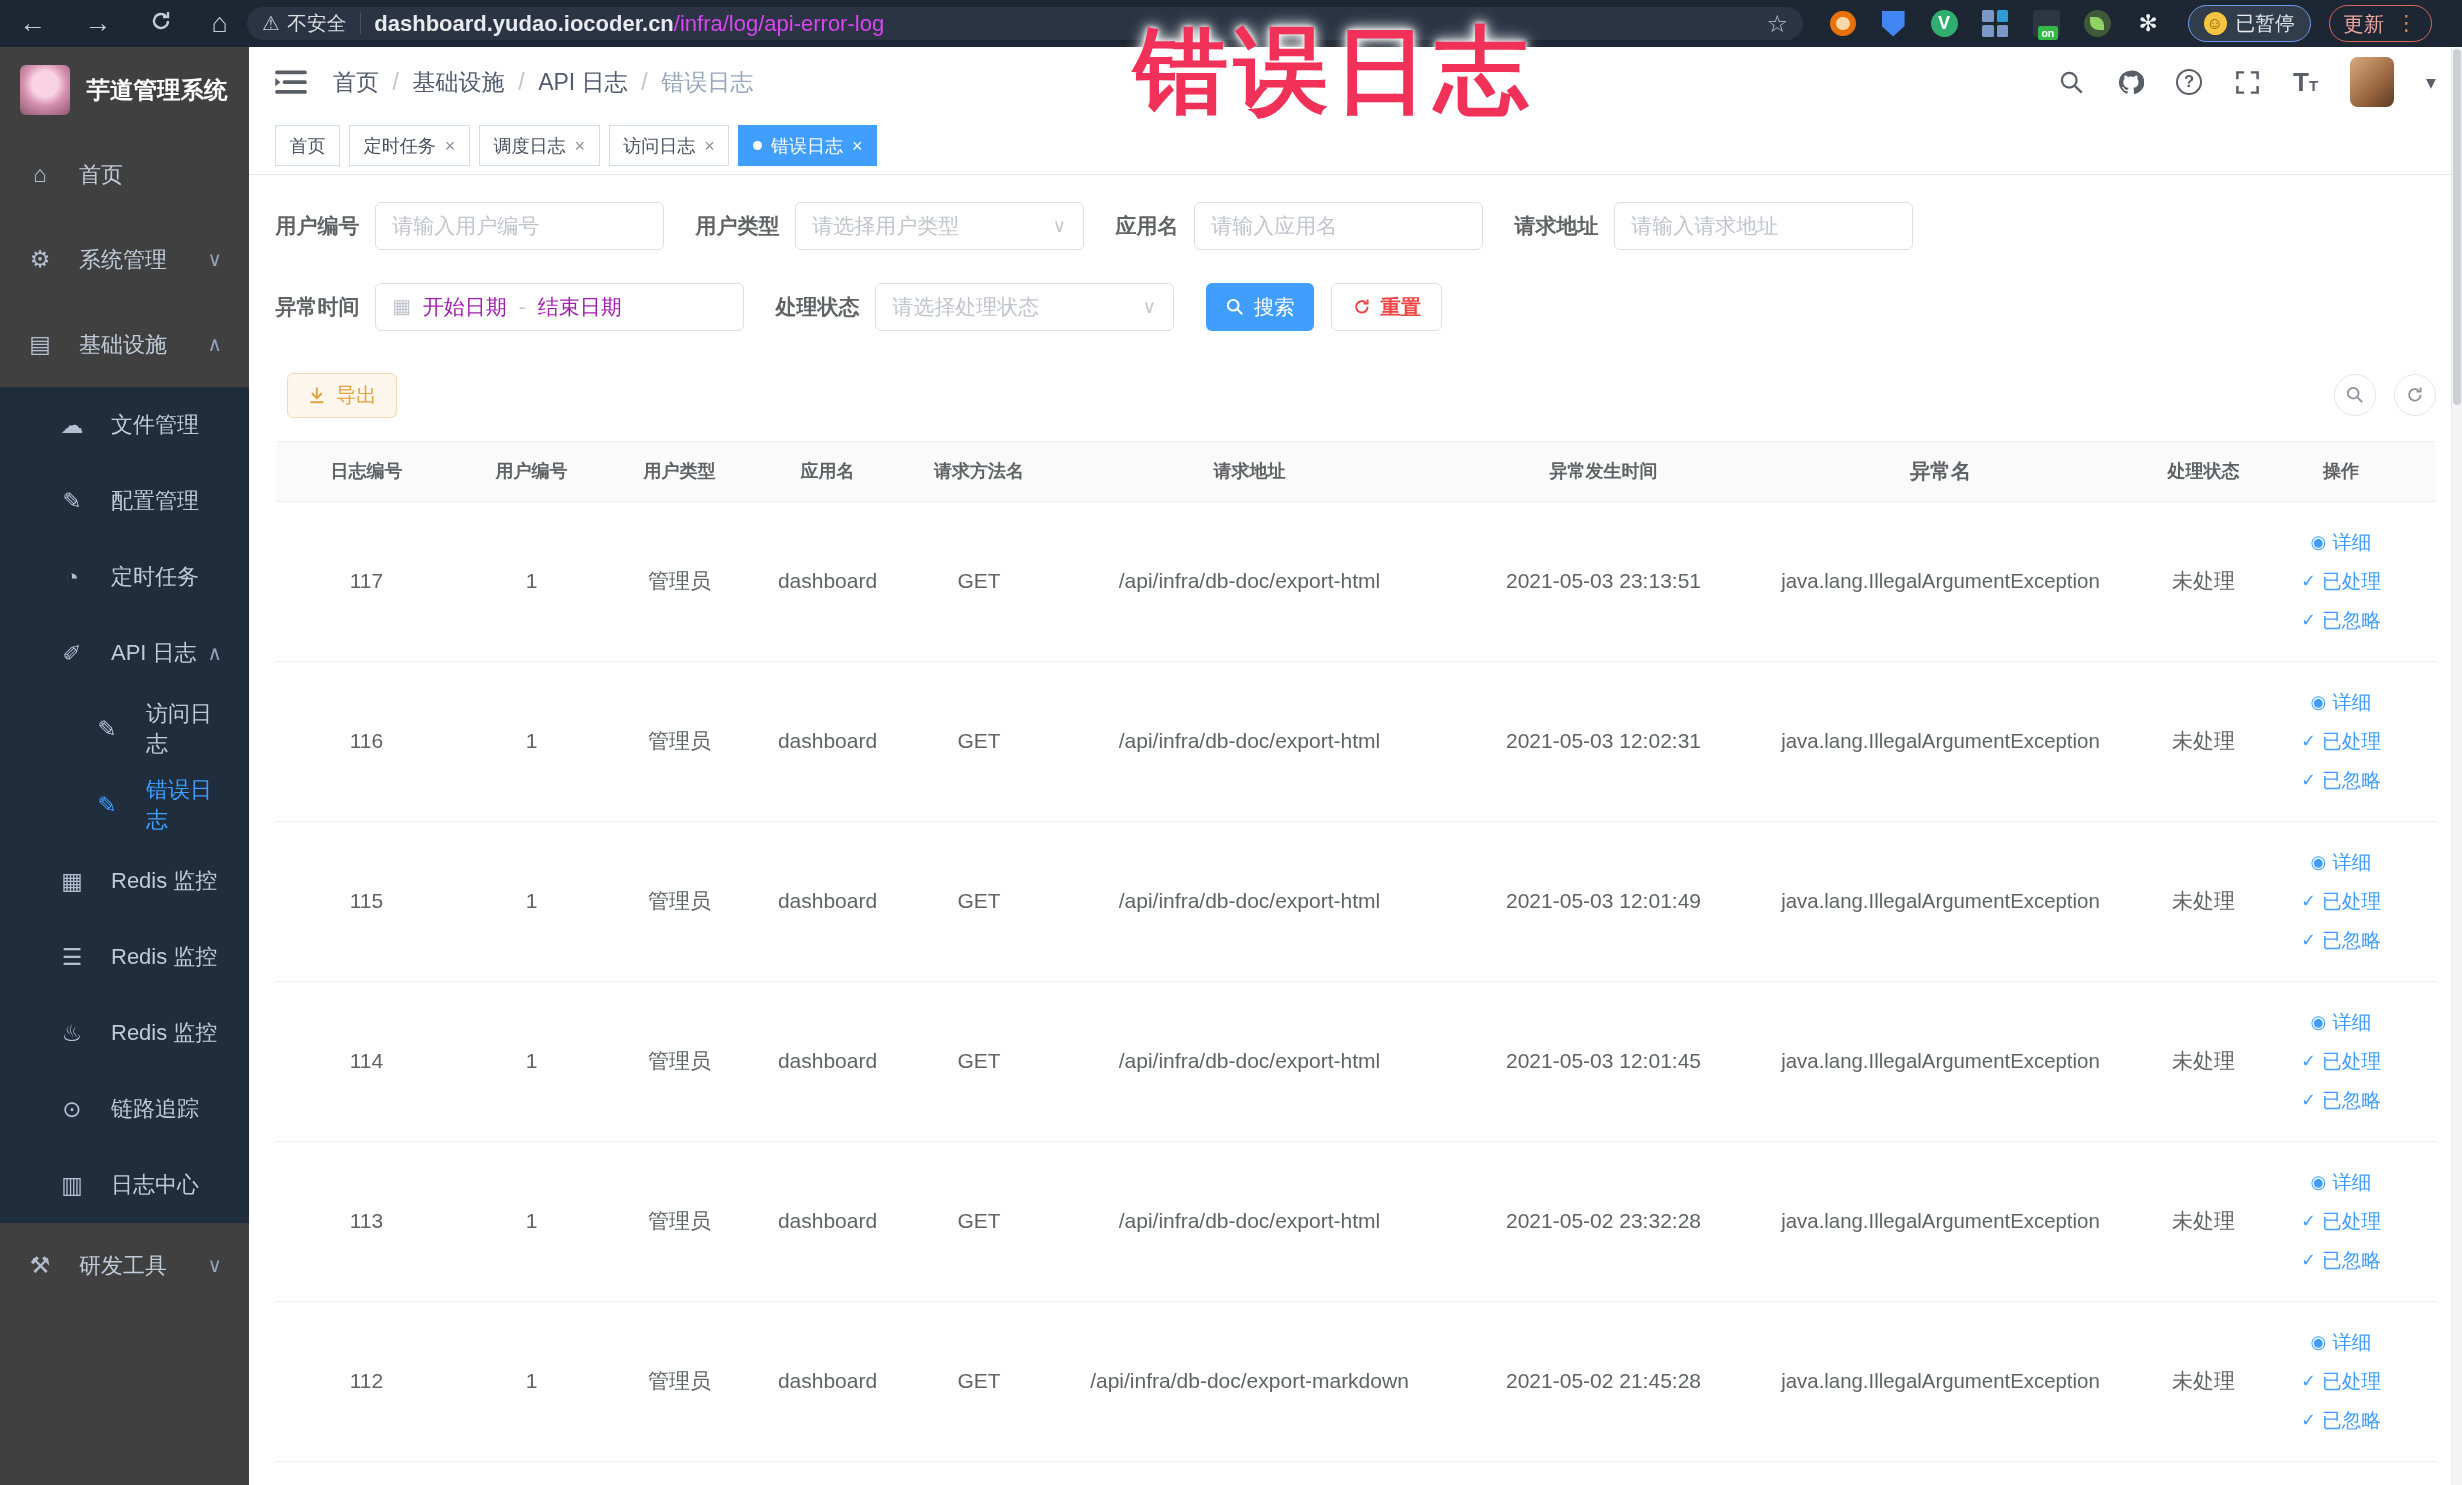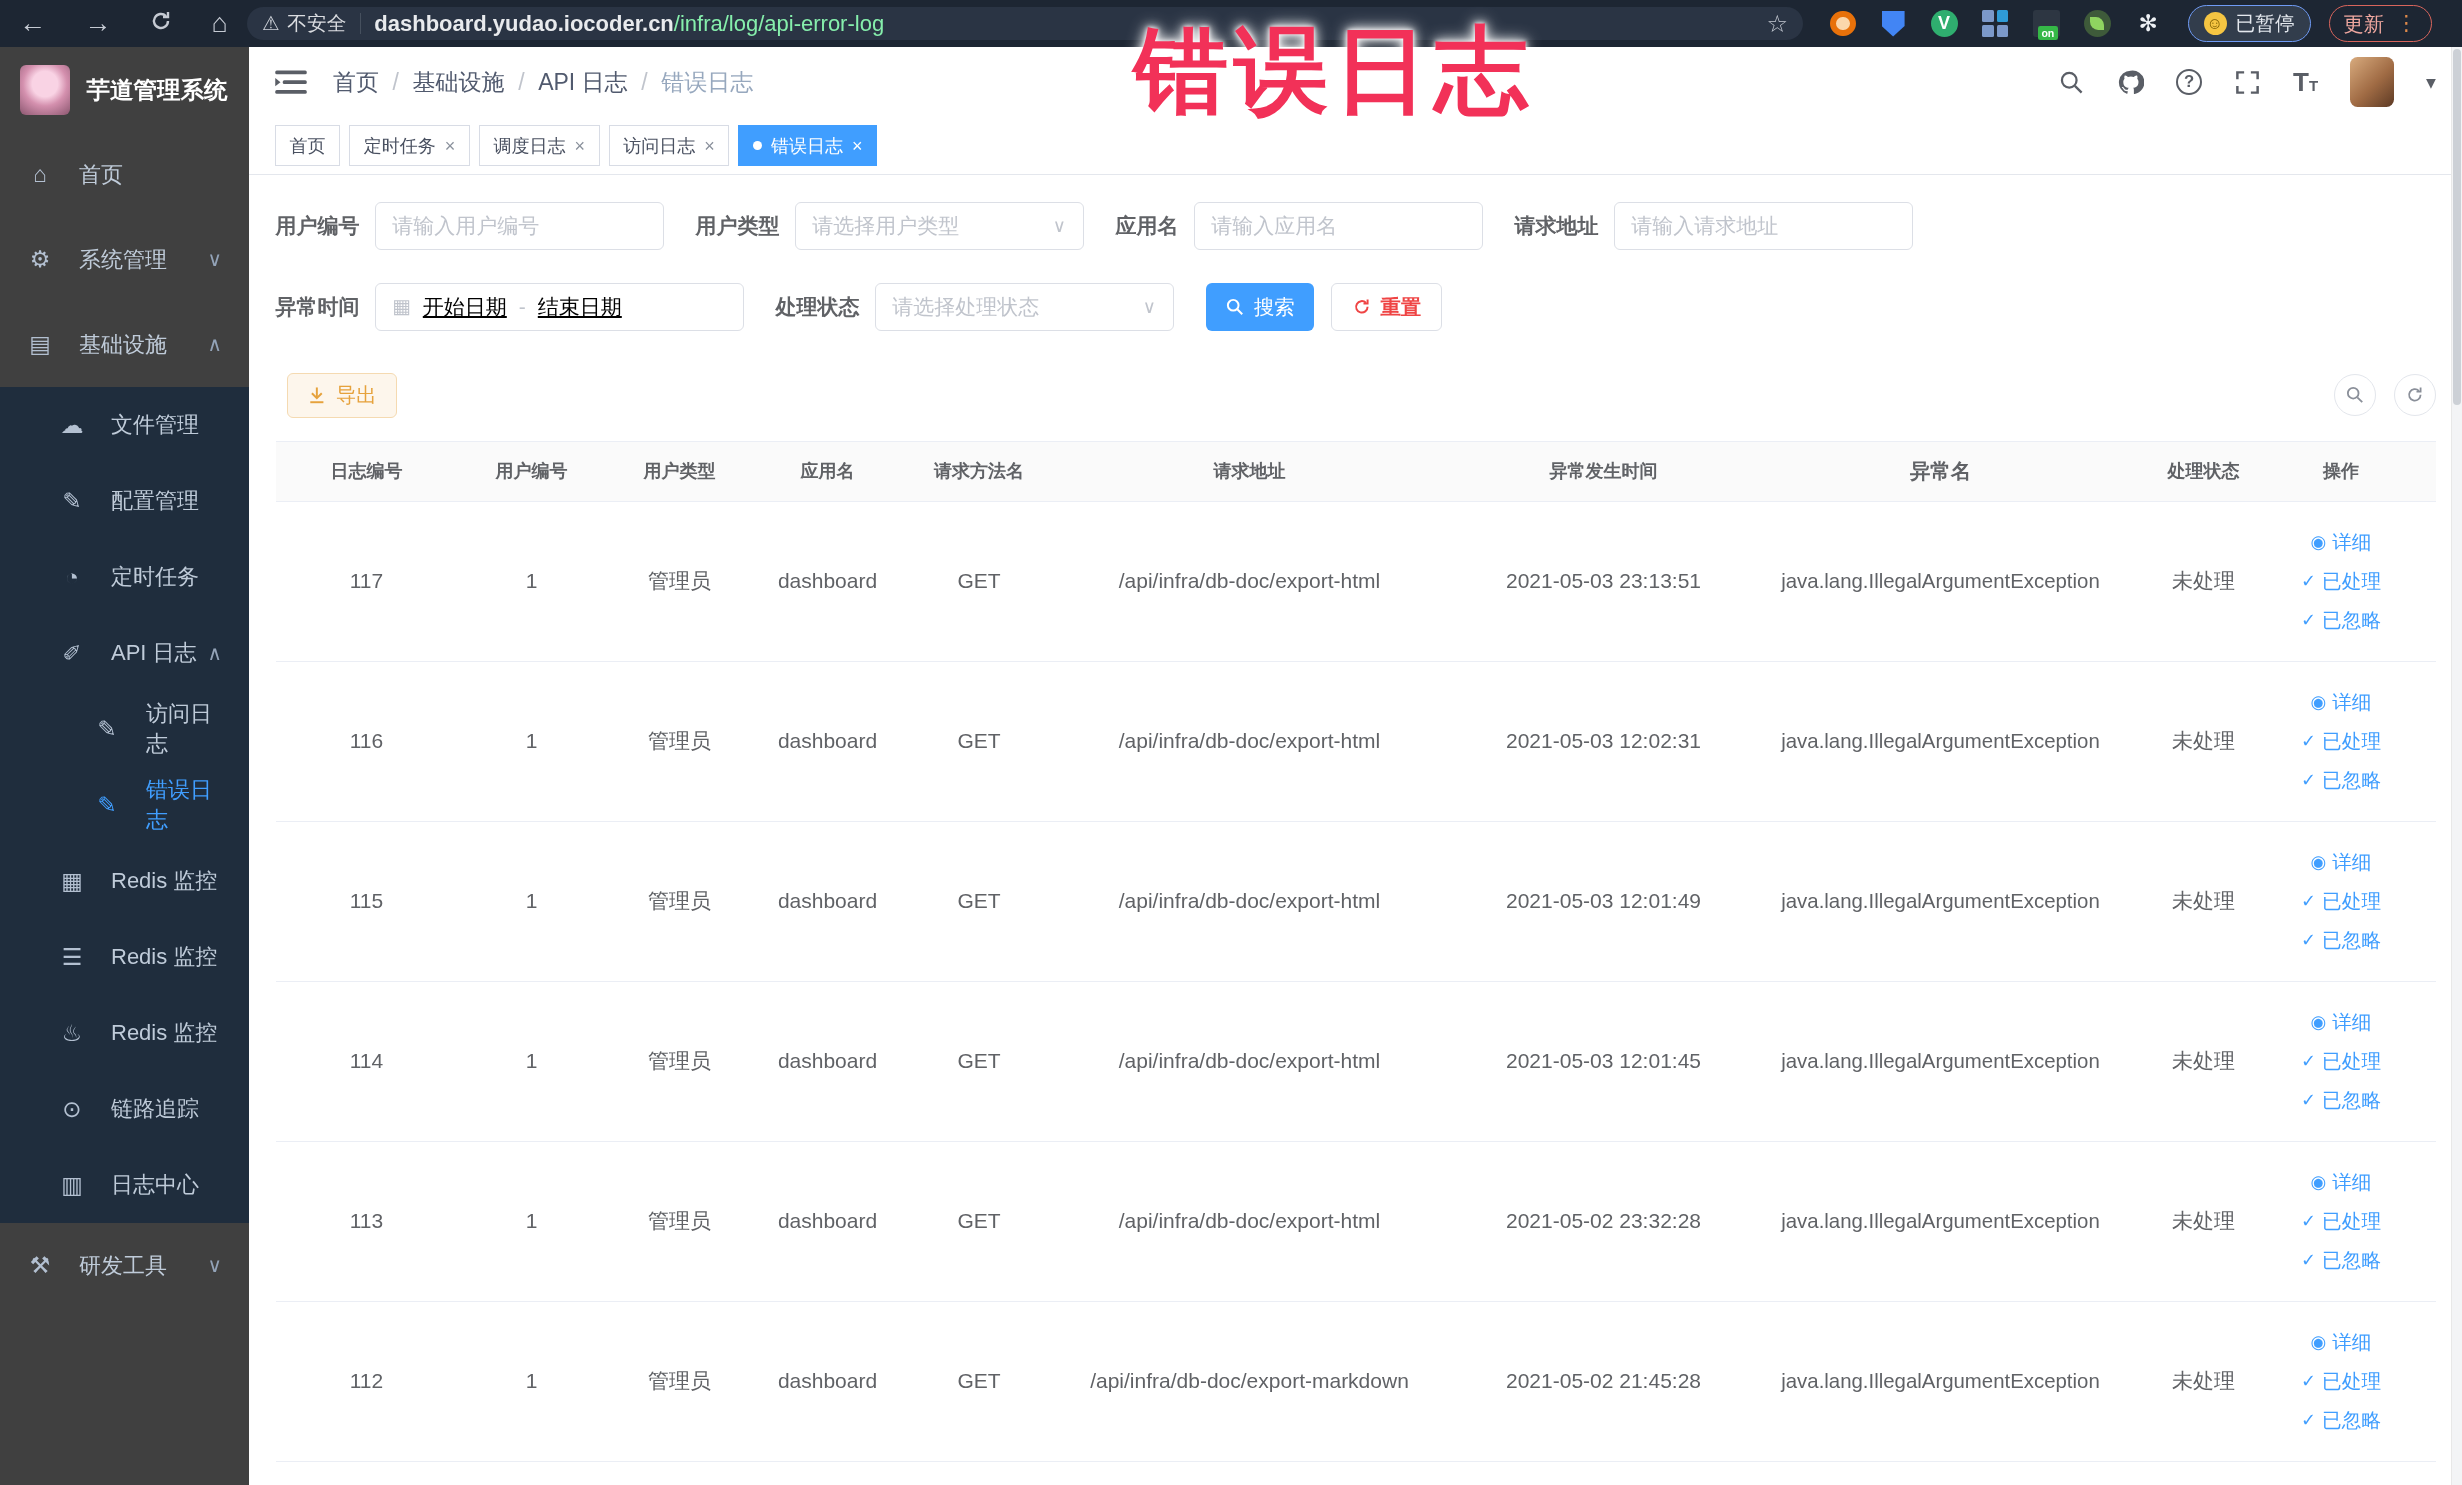--- a/index.html
+++ b/index.html
@@ -10,21 +10,21 @@
   .chrome{position:absolute;top:0;left:0;width:2462px;height:47px;background:#1d2633;
           display:flex;align-items:center;color:#c9ced8;}
   .chrome-left{display:flex;align-items:center;width:247px;justify-content:space-around;flex:none;}
   .nav-ico{font-size:27px;color:#c5cad3;line-height:1;}
   .omnibox{height:33px;width:1556px;flex:none;background:#2a3444;border-radius:16.7px;
            display:flex;align-items:center;padding:0 15px;box-sizing:border-box;}
   .warn-ico{font-size:19.7px;color:#cfd3da;margin-right:7.6px;}
   .sec-label{font-size:19.7px;color:#dadce0;}
   .omni-div{width:0.8px;height:21px;background:#46505e;margin:0 13.6px;}
   .url-domain{font-size:22px;font-weight:bold;color:#e8eaed;}
-  .url-path{font-size:22px;color:#86efac;}
+  .url-path{font-size:22px;color:#d946ef;}
   .omni-spacer{flex:1;}
   .star-ico{font-size:24px;color:#c5cad3;}
   .ext-row{display:flex;align-items:center;gap:24px;margin-left:27px;flex:none;}
   .ext{width:27px;height:27px;flex:none;position:relative;display:flex;align-items:center;justify-content:center;}
   .ext-orange{border-radius:50%;border:6.8px solid #e8710a;background:#fbd7ab;width:13.6px;height:13.6px;}
   .ext-shield{width:23px;height:26px;background:#4285f4;clip-path:polygon(0 0,100% 0,100% 60%,50% 100%,0 60%);}
   .ext-v{border-radius:50%;background:#2fae6f;color:#fff;font-size:18px;font-weight:bold;}
   .ext-grid{display:grid;grid-template-columns:11.4px 11.4px;grid-gap:3px;}
   .ext-grid i{width:11.4px;height:11.4px;background:#7b98c9;border-radius:1.5px;}
   .ext-grid i:nth-child(2){background:#2f9bd6;}
@@ -98,21 +98,21 @@
   .ctrl{height:48px;border:1.5px solid #dcdfe6;border-radius:6px;background:#fff;box-sizing:border-box;
         font-size:21px;color:#606266;padding:0 16.7px;display:flex;align-items:center;}
   input.ctrl{outline:none;}
   input.ctrl::placeholder{color:#c0c4cc;}
   .w382{width:289px;} .w395{width:299px;}
   .sel{justify-content:space-between;color:#c0c4cc;cursor:pointer;}
   .sel .sv{color:#c0c4cc;}
   .sel-caret{color:#c0c4cc;font-size:18px;}
   .range{width:369px;color:#c0c4cc;gap:12px;}
   .range .cal{color:#c0c4cc;font-size:19.7px;}
-  .range .ph{font-size:21px;color:#000000;text-decoration:underline;}
+  .range .ph{font-size:21px;color:#a21caf;}
   .range .rsep{color:#c0c4cc;}
   .btn{display:flex;align-items:center;gap:9px;border-radius:6px;font-size:20.4px;cursor:pointer;
        height:48px;padding:0 19.7px;box-sizing:border-box;white-space:nowrap;}
   .btn-search{background:#409eff;color:#fff;margin-left:32px;}
   .btn-reset{background:#fff;border:1.5px solid #dcdfe6;color:#ef4444;margin-left:16.7px;font-weight:bold;}
   .icon16{width:19.7px;height:19.7px;flex:none;}
 
   .toolbar{margin-top:42px;display:flex;align-items:center;padding-left:11px;}
   .btn-export{height:45px;background:#fdf6ec;border:1.5px solid #f5dab1;color:#e6a23c;}
   .tool-circles{margin-left:auto;display:flex;gap:18px;}

